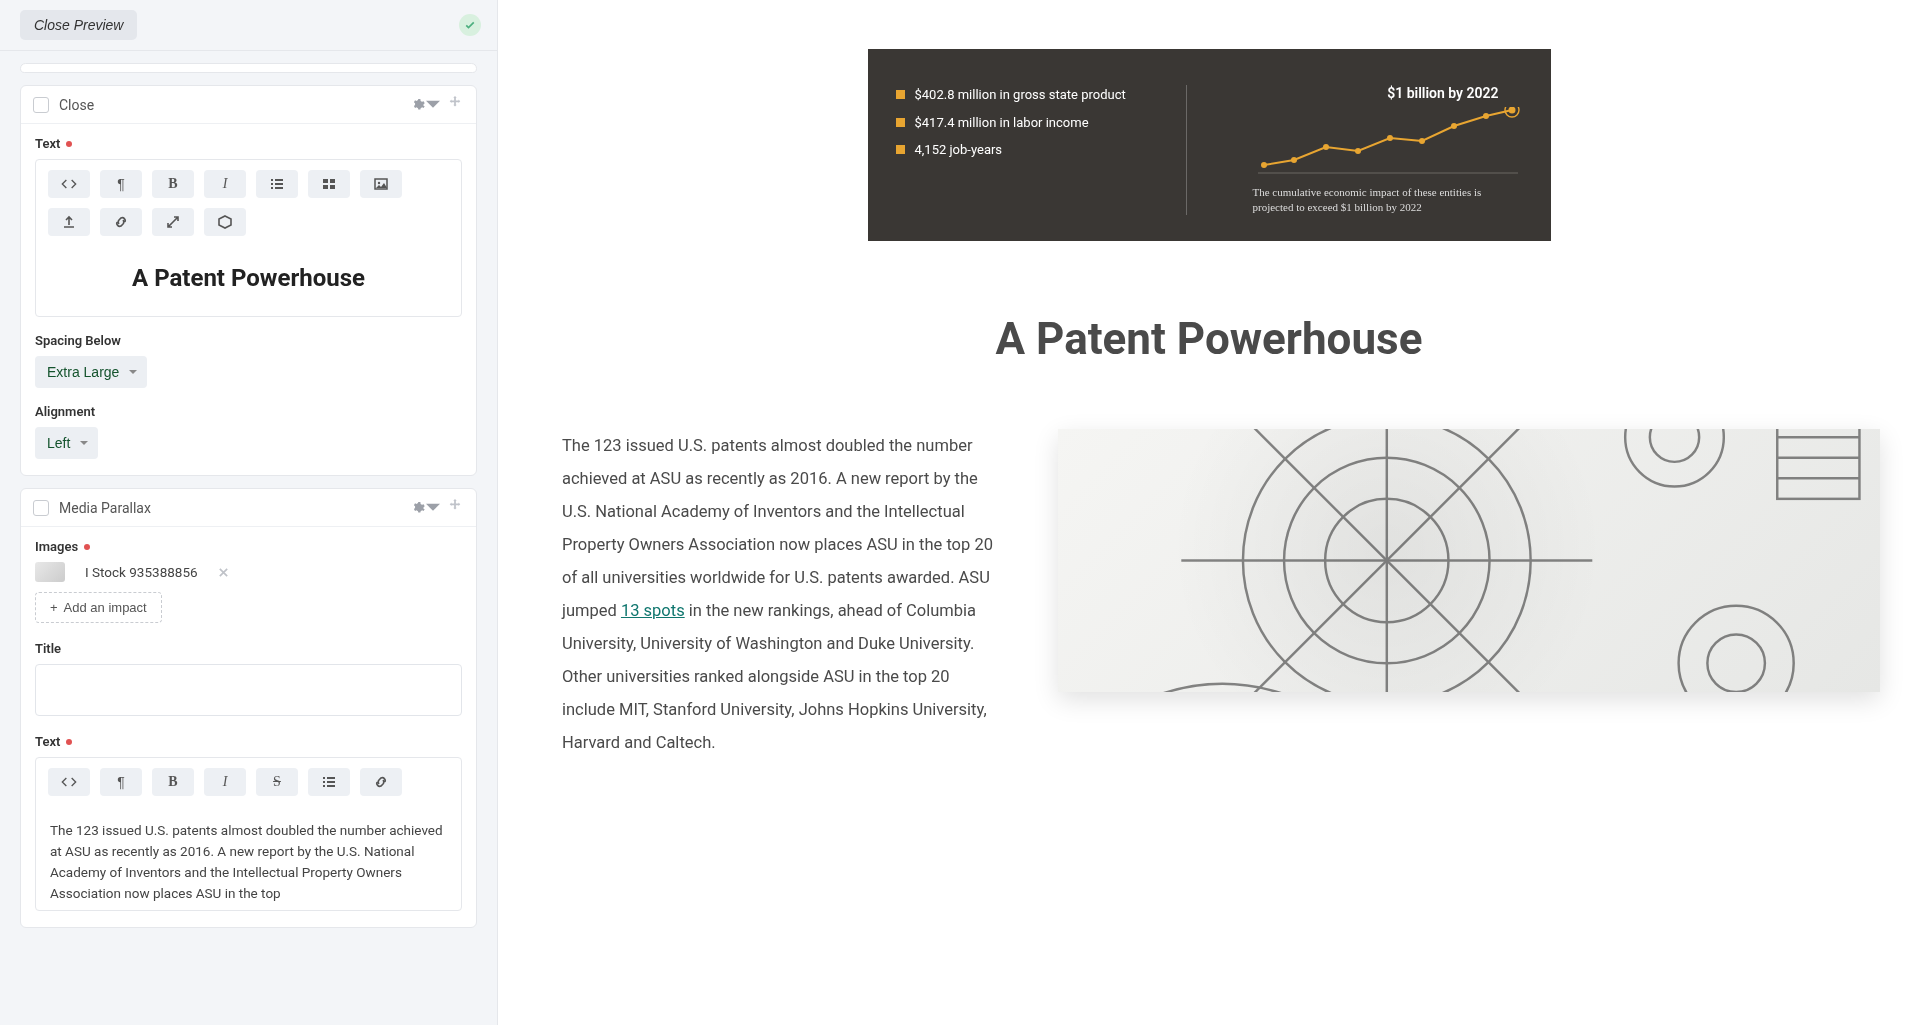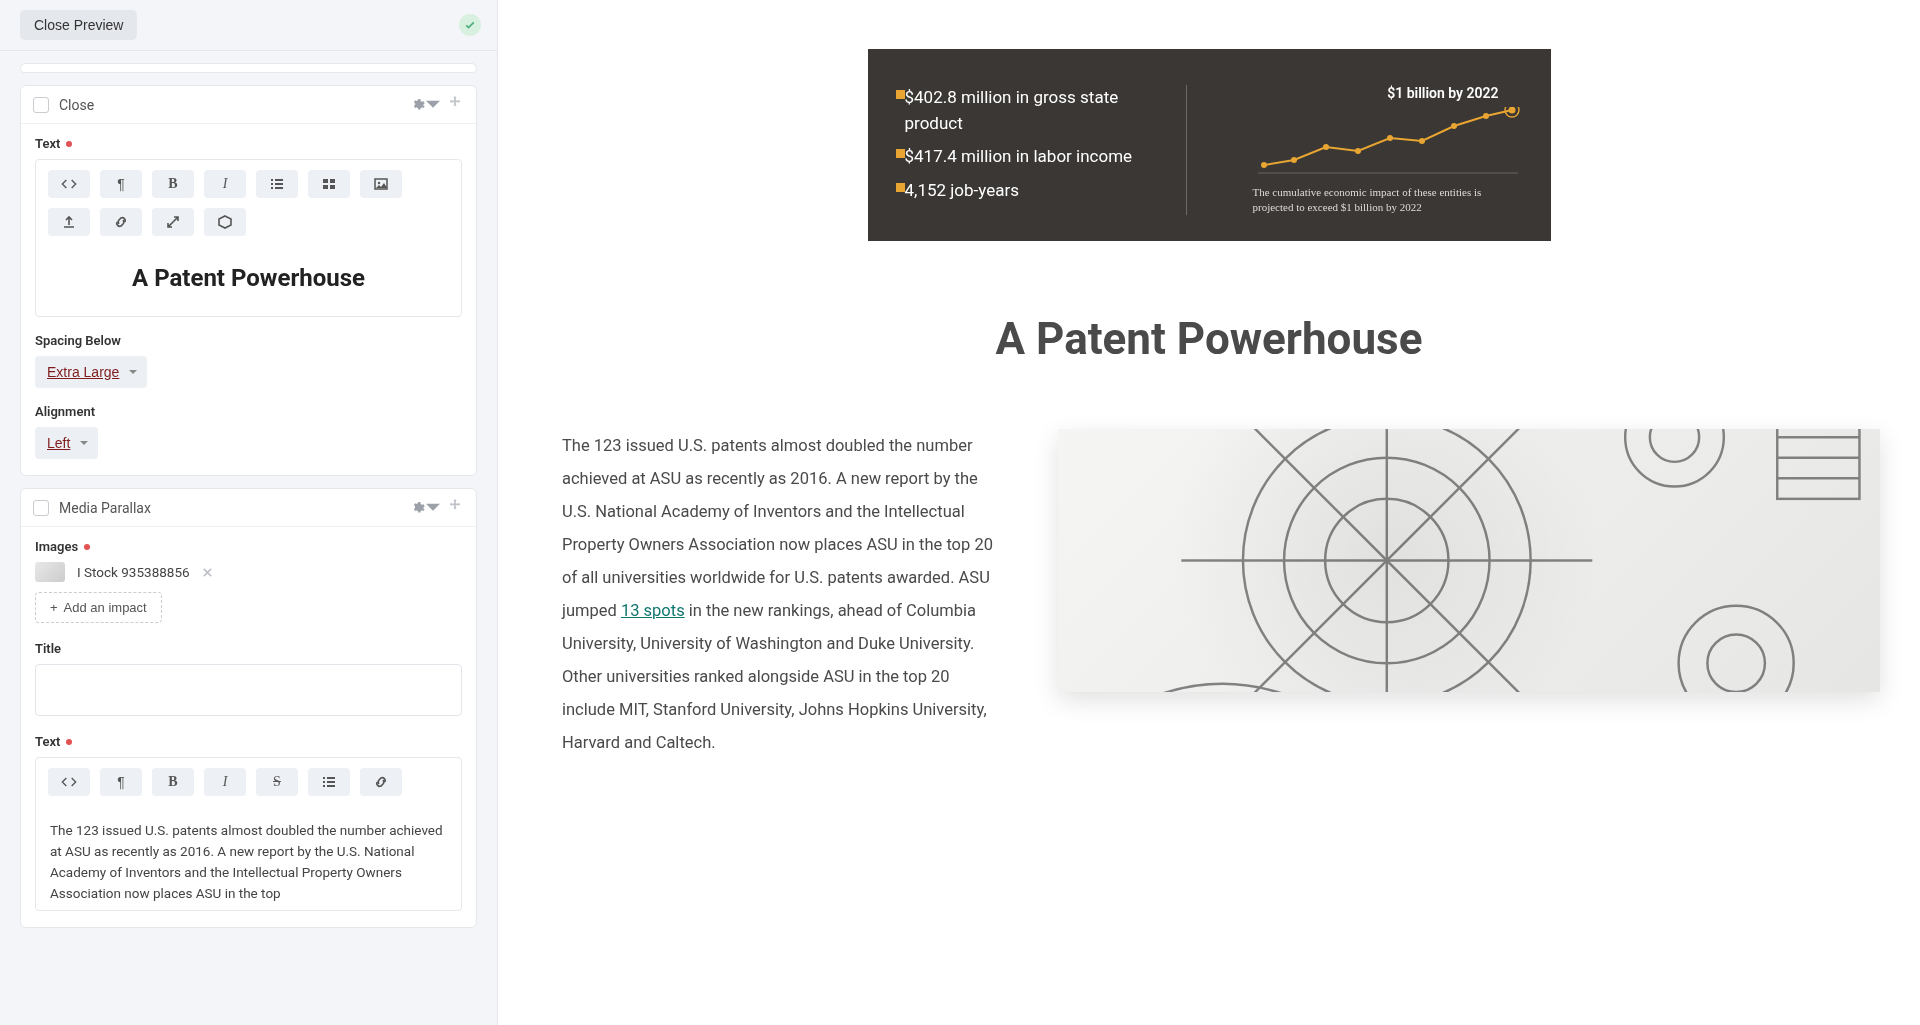--- a/index.html
+++ b/index.html
@@ -26,20 +26,21 @@
   border-bottom: 1px solid #e5e7eb;
 }
 .close-preview {
   background: #e4e7ec;
   border: none;
   padding: 7px 14px;
   border-radius: 5px;
   font-size: 14px;
   color: #333;
   cursor: pointer;
+  font-style: italic;
 }
 .check-badge {
   width: 22px; height: 22px;
   border-radius: 50%;
   background: #d8f0df;
   display: flex;
   align-items: center;
   justify-content: center;
   color: #4caf7f;
 }
@@ -98,41 +99,40 @@
 .rte-content { padding: 18px 14px 24px; text-align: center; }
 .rte-heading { font-size: 24px; font-weight: 700; color: #222; }
 .rte-body-text { padding: 14px 14px 6px; font-size: 13.5px; color: #444; line-height: 1.55; text-align: left; }
 
 .dropdown-field {
   background: #eceff3;
   border: none;
   padding: 8px 28px 8px 12px;
   border-radius: 4px;
   font-size: 14px;
-  color: #7f1d1d;
+  color: #14532d;
   display: inline-flex;
   align-items: center;
   gap: 10px;
   position: relative;
   cursor: pointer;
-  text-decoration: underline;
 }
 .dropdown-field::after {
   content: "";
   position: absolute;
   right: 10px;
   top: 50%;
   width: 0; height: 0;
   border-left: 4px solid transparent;
   border-right: 4px solid transparent;
   border-top: 4px solid #888;
   transform: translateY(-50%);
 }
 
-.asset-row { display: flex; align-items: center; gap: 12px; margin-bottom: 10px; }
+.asset-row { display: flex; align-items: center; gap: 20px; margin-bottom: 10px; }
 .asset-thumb { width: 30px; height: 20px; background: linear-gradient(135deg,#e8e8e8,#ccc); border-radius: 3px; }
 .asset-name { font-size: 13.5px; color: #444; }
 .asset-remove { color: #bfc2c8; cursor: pointer; }
 .asset-remove svg { width: 11px; height: 11px; }
 
 .add-asset {
   border: 1px dashed #c9ccd1;
   background: transparent;
   padding: 7px 14px;
   border-radius: 4px;
@@ -164,21 +164,21 @@
   margin: 49px auto 0;
   background: #3a3734;
   color: #fff;
   padding: 36px 28px 26px;
   display: flex;
   gap: 24px;
   position: relative;
 }
 .info-left { flex: 1; }
 .info-left ul { list-style: none; }
-.info-left li { display: flex; gap: 0; font-size: 17px; line-height: 1.5; margin-bottom: 8px; }
+.info-left li { display: flex; gap: 10px; font-size: 13px; line-height: 1.5; margin-bottom: 8px; }
 .sq { width: 9px; height: 9px; background: #e8a531; flex-shrink: 0; margin-top: 5px; }
 .info-divider { width: 1px; background: rgba(255,255,255,0.25); }
 .info-right { width: 270px; position: relative; margin-left: 42px; }
 .by2022 { font-size: 14px; font-weight: 600; text-align: right; margin-right: 24px; margin-bottom: 6px; }
 .chart-svg { width: 100%; height: 70px; }
 .info-caption { font-size: 11px; line-height: 1.35; color: #ddd; margin-top: 4px; font-family: Liberation Serif, serif; }
 
 .main-heading {
   text-align: center;
   font-size: 44px;

